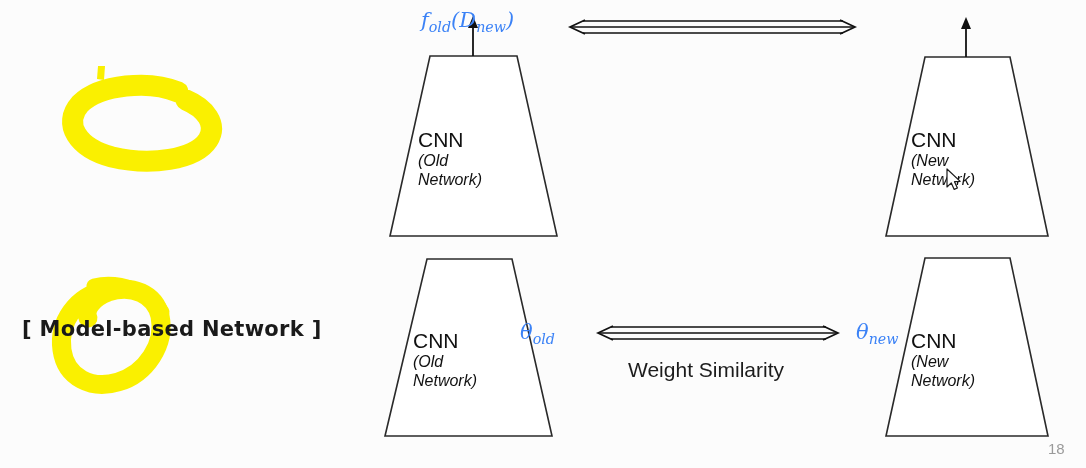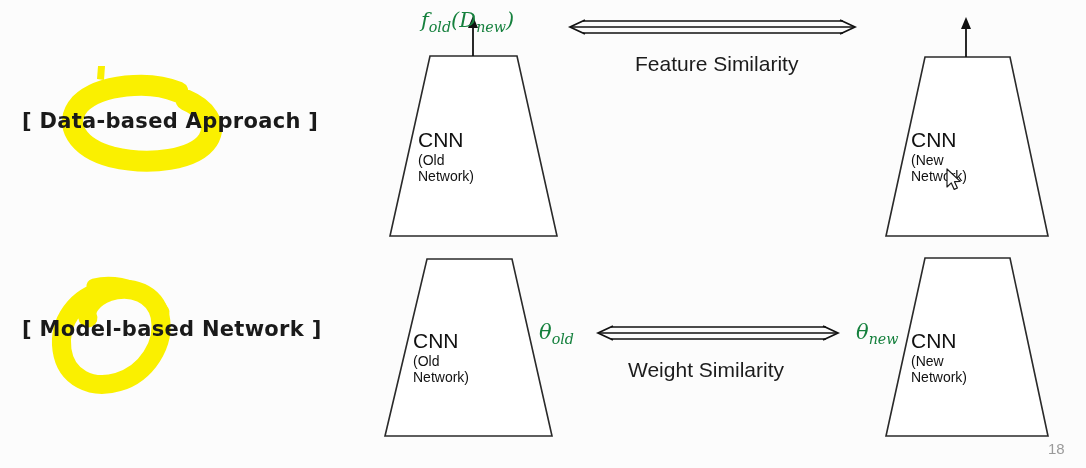--- a/index.html
+++ b/index.html
@@ -38,31 +38,31 @@
     z-index: 4;
   }
   #label-data   { left: 22px;  top: 109px; }
   #label-model  { left: 22px;  top: 317px; }
 
   .math {
     position: absolute;
     font-family: "DejaVu Serif", serif;
     font-style: italic;
     font-size: 21px;
-    color: #15803d;
+    color: #3b82f6;
     white-space: nowrap;
     z-index: 3;
   }
   .math sub {
     font-size: 0.68em;
     font-style: italic;
   }
   #math-fold { left: 421px; top: 8px; }
   #math-fnew { left: 903px; top: 8px; }
-  #math-told { left: 539px; top: 320px; }
+  #math-told { left: 520px; top: 320px; }
   #math-tnew { left: 856px; top: 320px; }
 
   .sim-caption {
     position: absolute;
     font-family: "Liberation Sans", sans-serif;
     font-size: 21px;
     color: #1c1c1c;
     white-space: nowrap;
     z-index: 3;
   }
@@ -76,22 +76,23 @@
     color: #111;
     line-height: 1.15;
     z-index: 3;
     white-space: nowrap;
   }
   .cnn-title {
     font-size: 21px;
     display: block;
   }
   .cnn-sub {
-    font-size: 14px;
+    font-size: 16px;
     display: block;
+    font-style: italic;
   }
   #cnn-text-tl { left: 418px; top: 128px; width: 112px; }
   #cnn-text-tr { left: 911px; top: 128px; width: 112px; }
   #cnn-text-bl { left: 413px; top: 329px; width: 112px; }
   #cnn-text-br { left: 911px; top: 329px; width: 112px; }
 
   #page-number {
     position: absolute;
     left: 1048px;
     top: 440px;
@@ -152,38 +153,36 @@
 
     <g fill="none" stroke="#111" stroke-width="1.7" stroke-linejoin="miter">
       <path d="M 613 326 L 598 333 L 613 340"></path>
       <line x1="598" y1="333" x2="838" y2="333"></line>
       <path d="M 823 326 L 838 333 L 823 340"></path>
       <line x1="611" y1="327" x2="826" y2="327"></line>
       <line x1="611" y1="339" x2="826" y2="339"></line>
     </g>
   </svg>
 
-  <div class="approach-label" id="label-data">[ Data-based Approach ]</div>
 
   <div class="approach-label" id="label-model">[ Model-based Network ]</div>
 
   <div class="math" id="math-fold">
     <span>f</span><sub>old</sub><span>(</span><span>D</span><sub>new</sub><span>)</span>
   </div>
 
 
   <div class="math" id="math-told">
     <span>θ</span><sub>old</sub>
   </div>
 
   <div class="math" id="math-tnew">
     <span>θ</span><sub>new</sub>
   </div>
 
-  <div class="sim-caption" id="caption-feature">Feature Similarity</div>
 
   <div class="sim-caption" id="caption-weight">Weight Similarity</div>
 
   <div class="cnn-text" id="cnn-text-tl">
     <span class="cnn-title">CNN</span>
     <span class="cnn-sub">(Old</span>
     <span class="cnn-sub">Network)</span>
   </div>
 
   <div class="cnn-text" id="cnn-text-tr">

